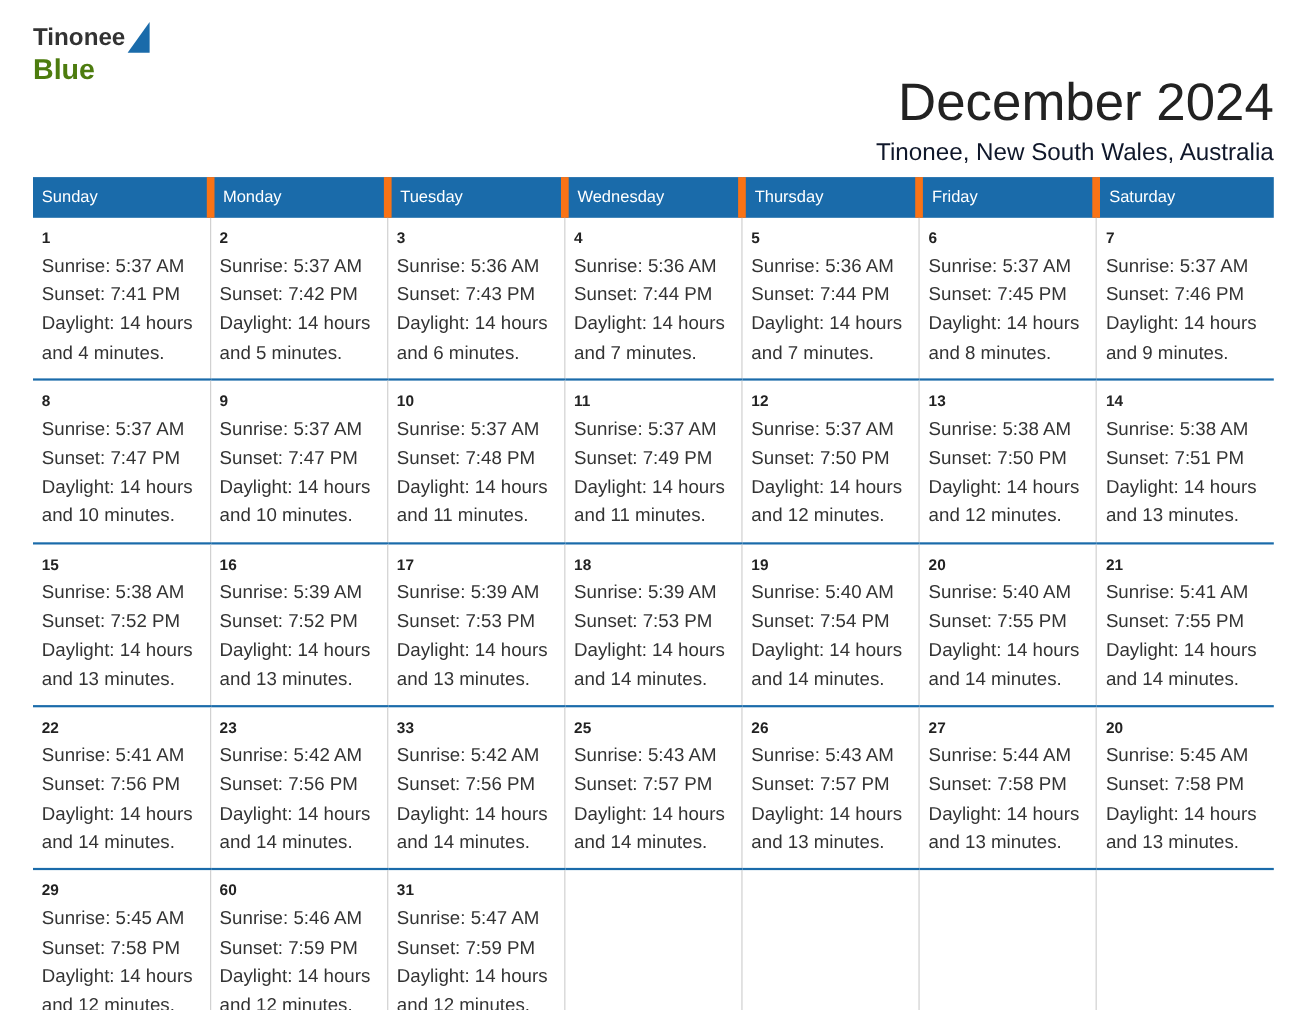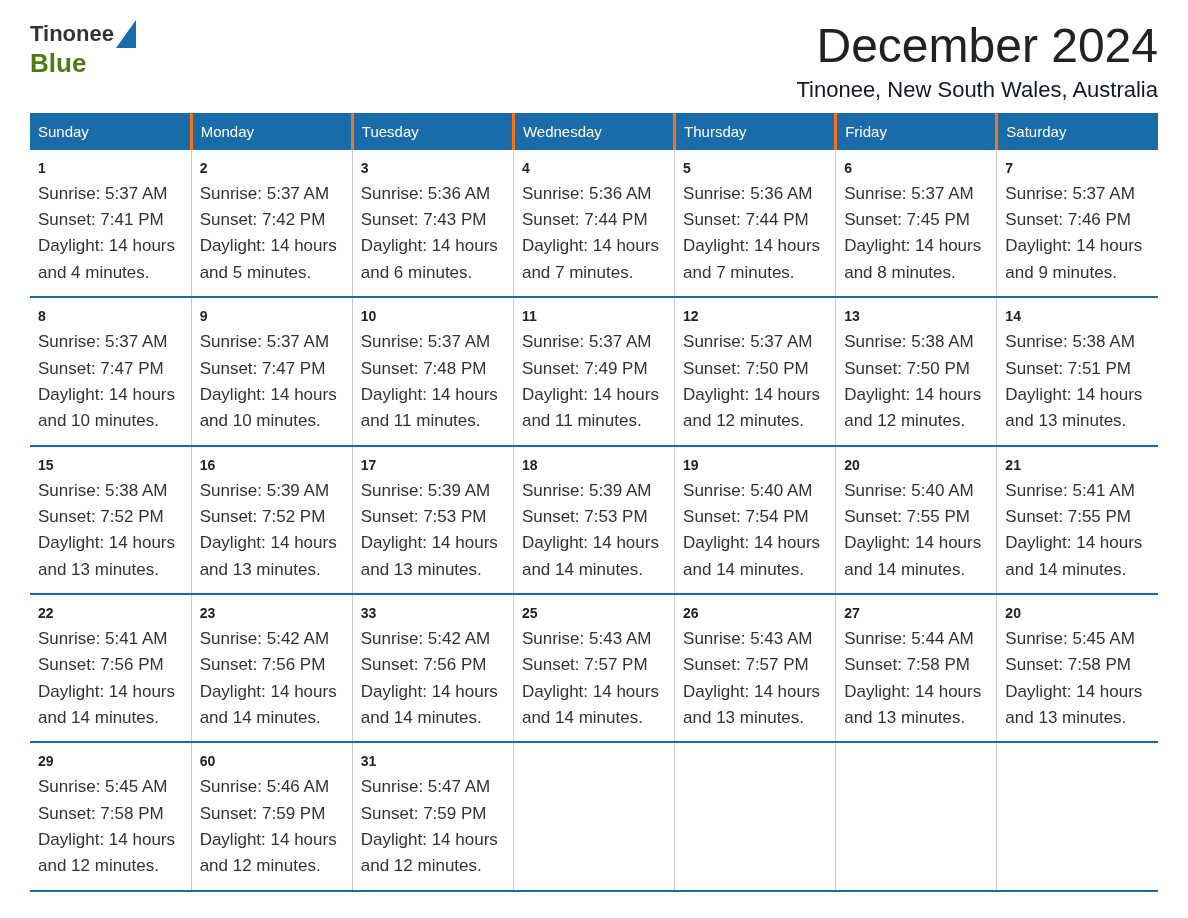--- a/index.html
+++ b/index.html
@@ -29,39 +29,40 @@
       font-family: Arial, sans-serif;
     }
     .title-area {
       text-align: right;
     }
     .month-title {
       font-size: 48px;
       font-weight: normal;
       color: #222;
       line-height: 1.1;
+      margin-top: 48px;
     }
     .location-title {
       font-size: 22px;
       color: #0f172a;
       margin-top: 4px;
     }
     table {
       width: 100%;
       border-collapse: collapse;
       table-layout: fixed;
     }
     thead tr th {
       background-color: #1a6baa;
       color: #fff;
       padding: 10px 8px;
       font-size: 15px;
       font-weight: normal;
       text-align: left;
-      border-right: 3px solid #f97316;
+      border-right: 7px solid #f97316;
     }
     thead tr th:last-child {
       border-right: none;
     }
     tbody tr td {
       vertical-align: top;
       padding: 8px 8px 10px 8px;
       font-size: 13px;
       color: #333;
       border-right: 1px solid #ccc;

